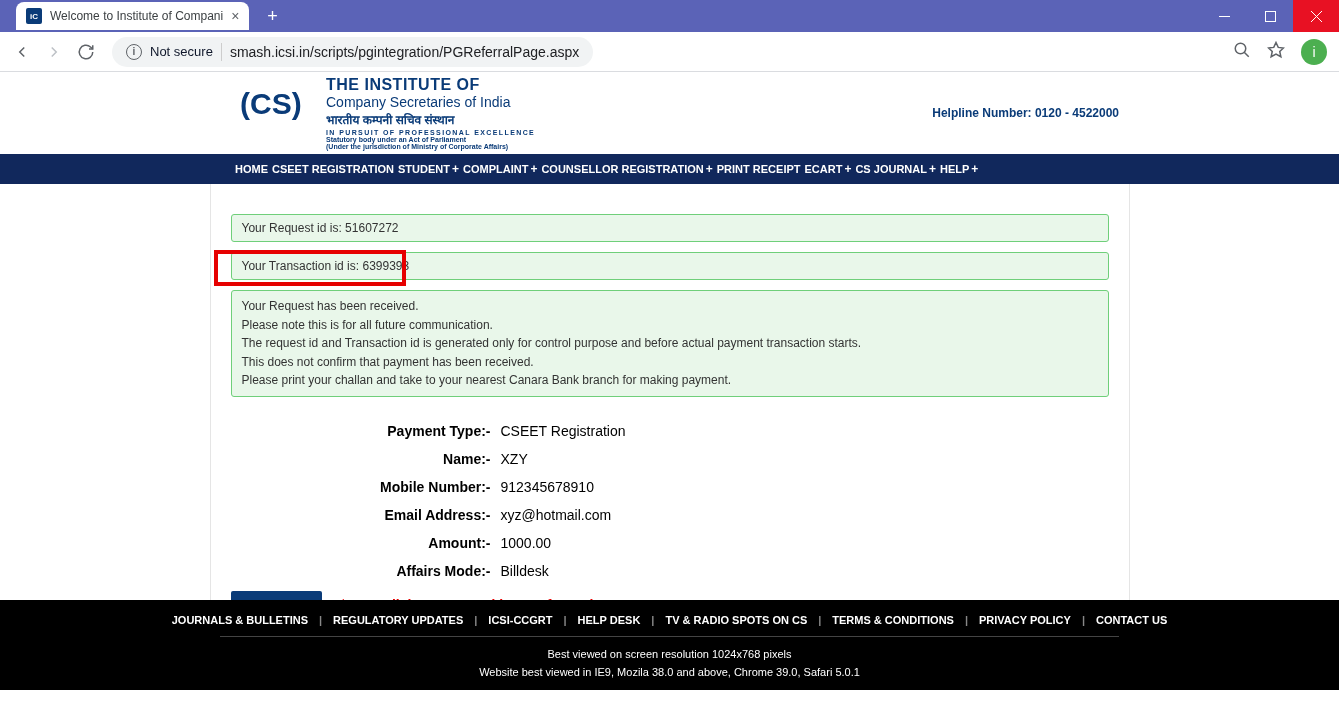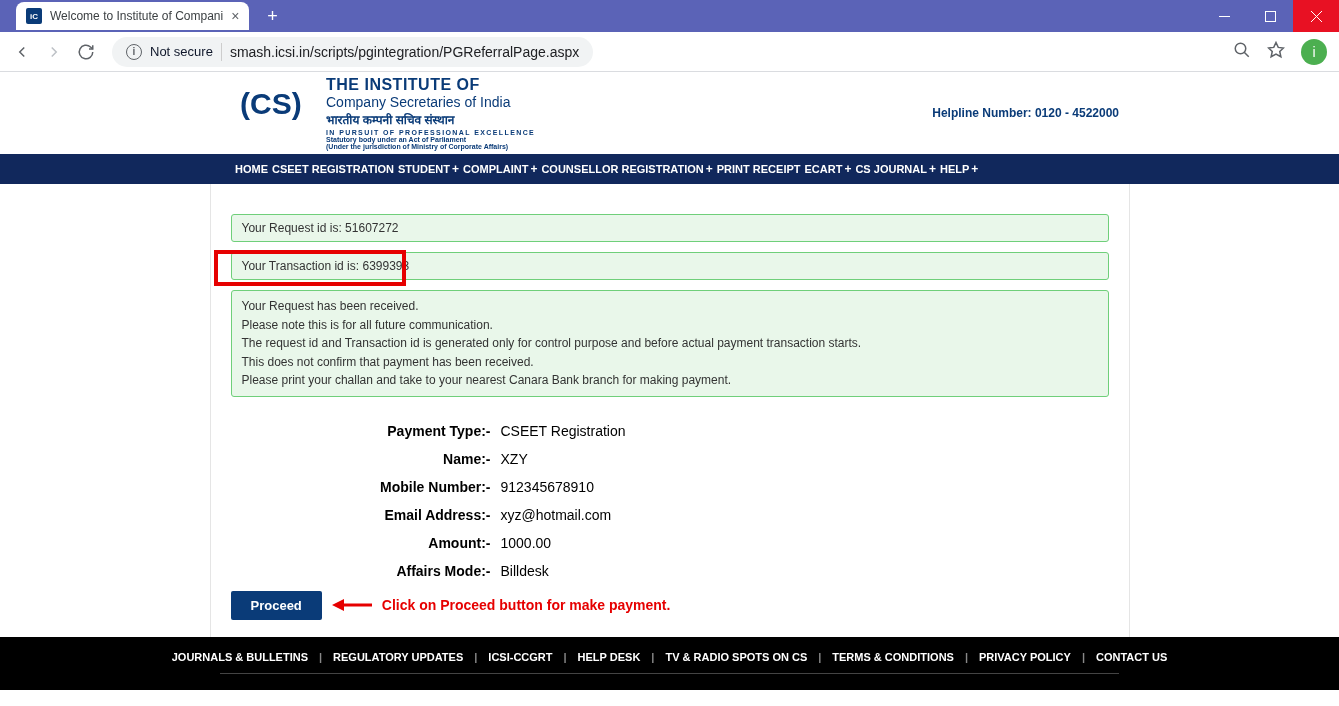--- a/index.html
+++ b/index.html
@@ -244,13 +244,17 @@
       <span class="fdiv">|</span>
     <span>TV &amp; RADIO SPOTS ON CS</span>
       <span class="fdiv">|</span>
     <span>TERMS &amp; CONDITIONS</span>
       <span class="fdiv">|</span>
     <span>PRIVACY POLICY</span>
       <span class="fdiv">|</span>
     <span>CONTACT US</span>
   </div>
   <div class="fline"></div>
+  <div class="finfo">
+    <div>Best viewed on screen resolution 1024x768 pixels</div>
+    <div>Website best viewed in IE9, Mozila 38.0 and above, Chrome 39.0, Safari 5.0.1</div>
+  </div>
 </div>
 
 </body></html>

